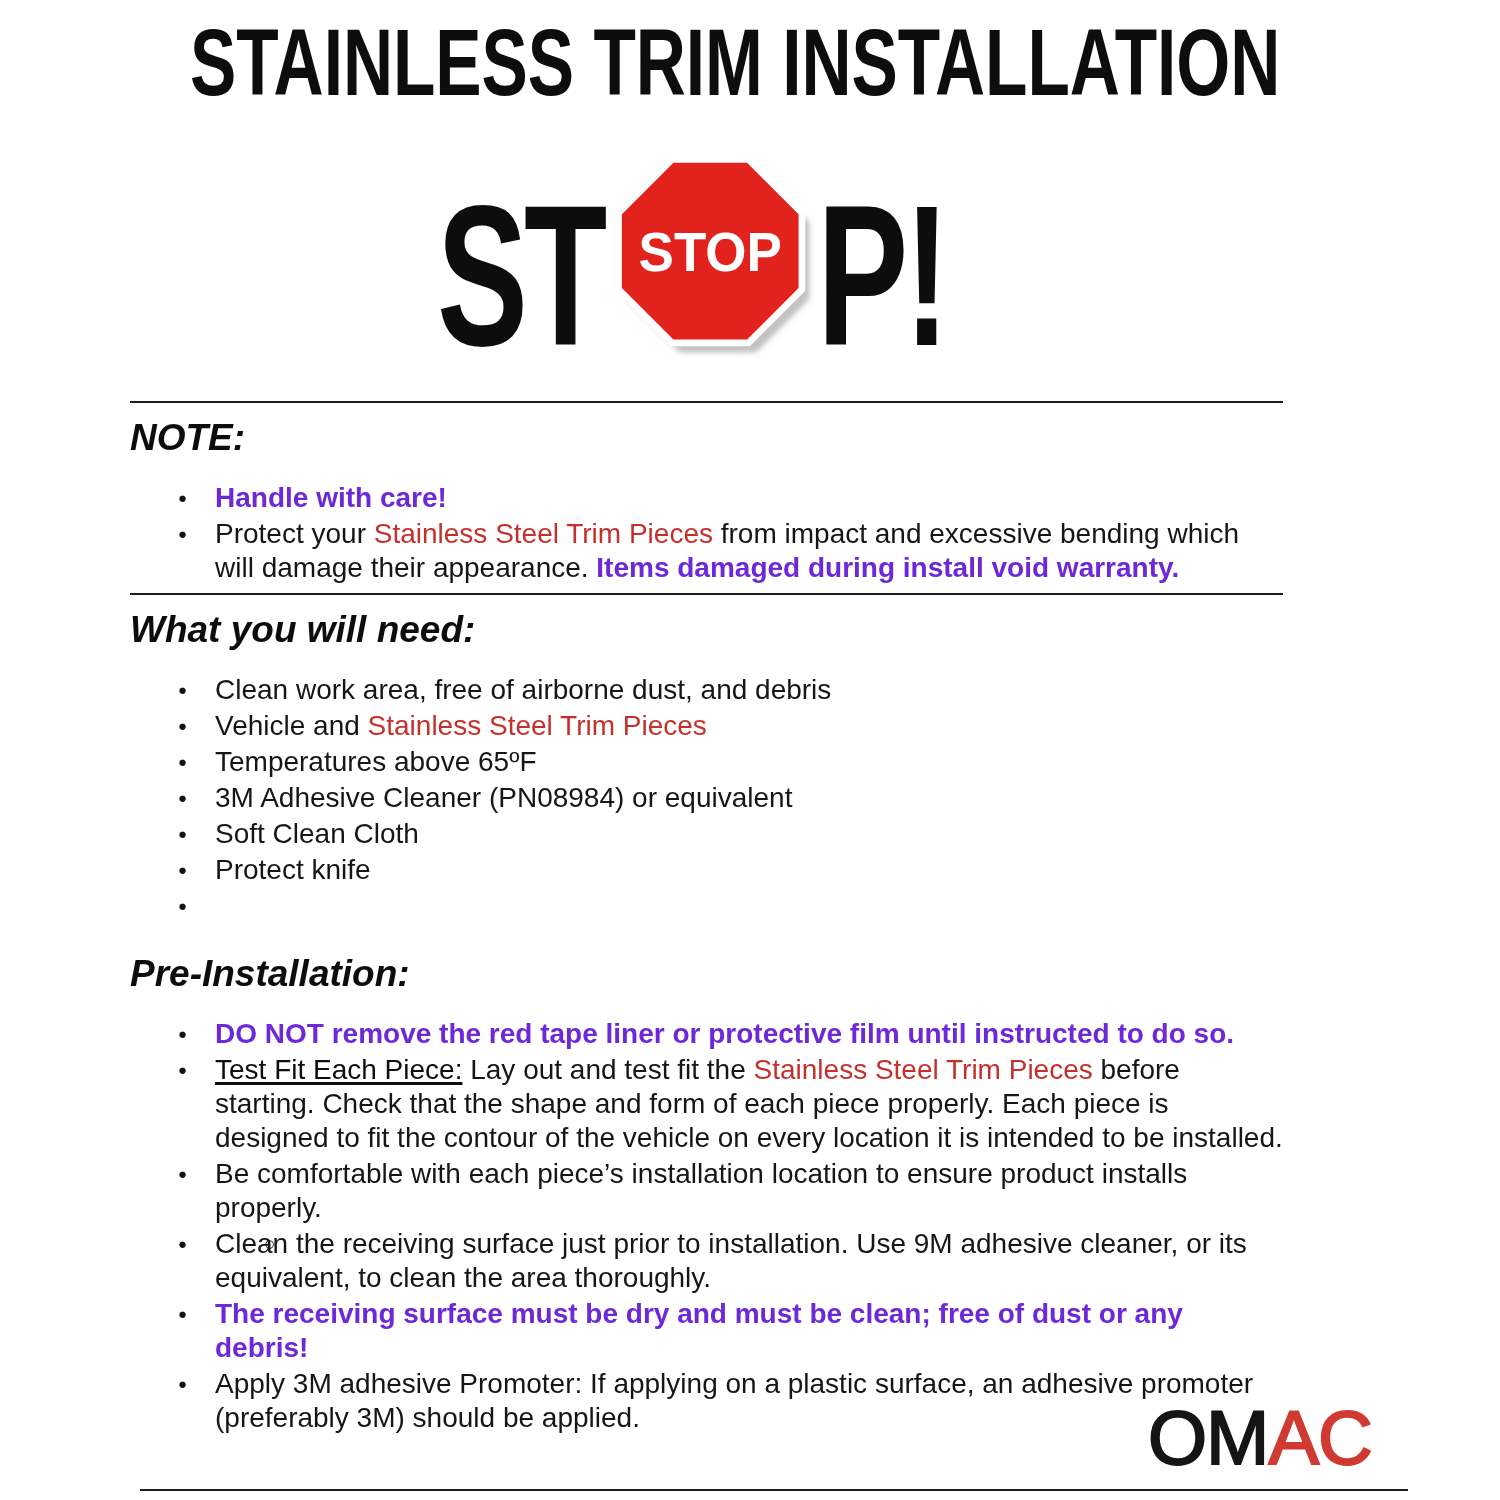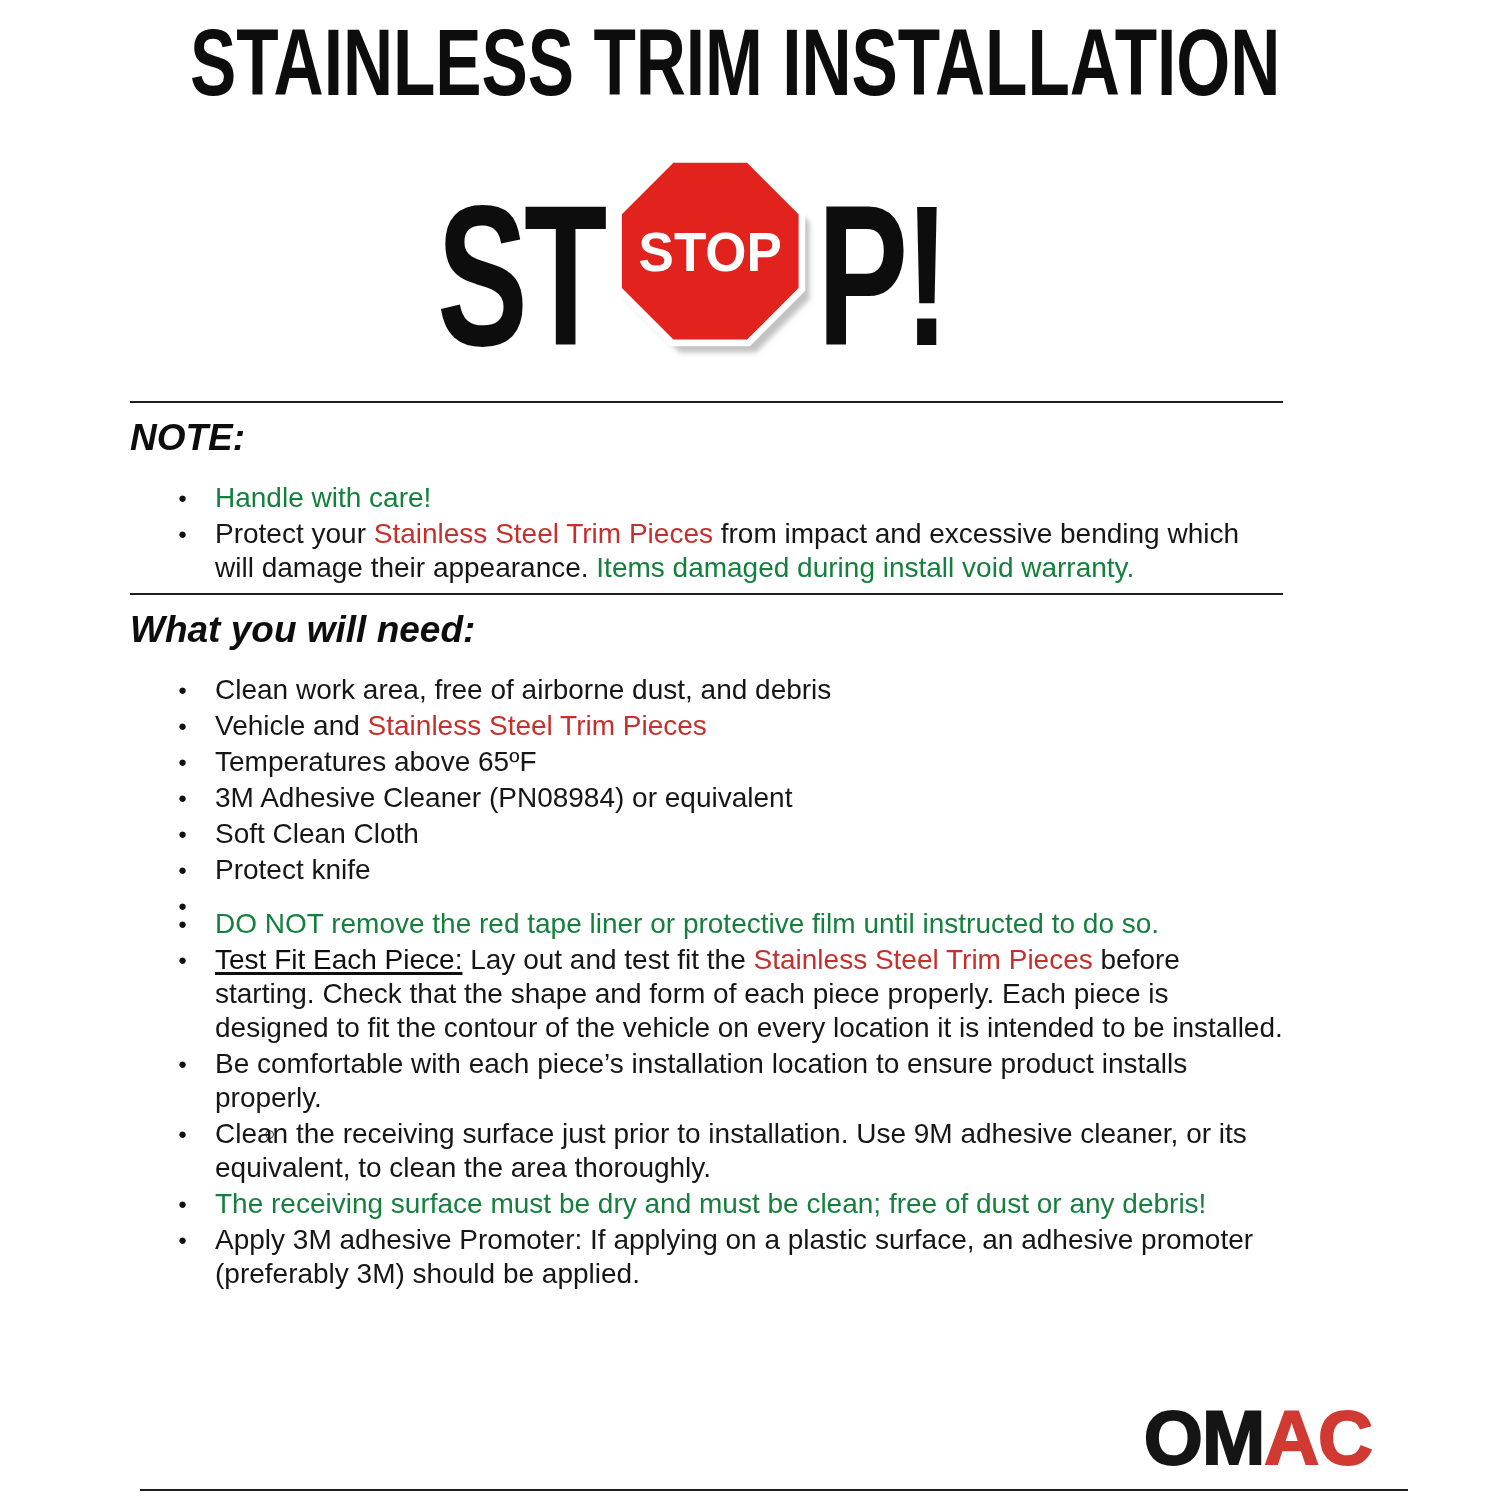--- a/index.html
+++ b/index.html
@@ -57,31 +57,31 @@
     padding-left:85px;
     font-size:28px;
     line-height:34px;
     margin-bottom:2px;
     color:#161616;
   }
   .li .marker{position:absolute;left:48px;top:0;font-size:15px;line-height:34px;color:#111;}
   .li-sub{padding-left:172px;}
   .li-sub .marker{left:134px;font-size:19px;}
   .seg{font-weight:normal;}
-  .seg-b{font-weight:normal;color:#15803d;}
+  .seg-b{font-weight:bold;color:#6d28d9;}
   .seg-r{color:var(--red-text);}
   .seg-bu{
     font-weight:normal;color:#0e0e0e;
     text-decoration:underline;
     text-decoration-thickness:2.5px;
     text-underline-offset:3px;
   }
   .logo{
     position:absolute;top:1400px;right:36px;
-    font-size:76px;line-height:76px;font-weight:bold;
+    font-size:76px;line-height:76px;font-weight:normal;
     letter-spacing:-1px;white-space:nowrap;
   }
   .logo-black{color:#151515;-webkit-text-stroke:2px #151515;}
   .logo-red{color:var(--logo-red);-webkit-text-stroke:2px var(--logo-red);}
   #rule3{position:absolute;top:1489px;left:140px;width:1278px;}
 </style>
 </head>
 <body>
 
 <div class="page">
@@ -121,20 +121,21 @@
     <div class="ul">
         <div class="li li-bullet"><span class="marker">●</span><span class="li-text"><span class="seg">Clean work area, free of airborne dust, and debris</span></span></div>
         <div class="li li-bullet"><span class="marker">●</span><span class="li-text"><span class="seg">Vehicle and </span><span class="seg-r">Stainless Steel Trim Pieces</span></span></div>
         <div class="li li-bullet"><span class="marker">●</span><span class="li-text"><span class="seg">Temperatures above 65ºF</span></span></div>
         <div class="li li-bullet"><span class="marker">●</span><span class="li-text"><span class="seg">3M Adhesive Cleaner (PN08984) or equivalent</span></span></div>
         <div class="li li-bullet"><span class="marker">●</span><span class="li-text"><span class="seg">Soft Clean Cloth</span></span></div>
         <div class="li li-bullet"><span class="marker">●</span><span class="li-text"><span class="seg">Protect knife</span></span></div>
         <div class="li li-bullet"><span class="marker">●</span></div>
       </div>
 
+    <div class="h2" id="pre-heading">Pre-Installation:</div>
     <div class="ul">
         <div class="li li-bullet"><span class="marker">●</span><span class="li-text"><span class="seg-b">DO NOT remove the red tape liner or protective film until instructed to do so.</span></span></div>
         <div class="li li-bullet"><span class="marker">●</span><span class="li-text"><span class="seg-bu">Test Fit Each Piece:</span><span class="seg"> Lay out and test fit the </span><span class="seg-r">Stainless Steel Trim Pieces</span><span class="seg"> before starting. Check that the shape and form of each piece properly. Each piece is designed to fit the contour of the vehicle on every location it is intended to be installed.</span></span></div>
         <div class="li li-bullet"><span class="marker">●</span><span class="li-text"><span class="seg">Be comfortable with each piece’s installation location to ensure product installs properly.</span></span></div>
         <div class="li li-sub"><span class="marker">○</span></div>
         <div class="li li-bullet"><span class="marker">●</span><span class="li-text"><span class="seg">Clean the receiving surface just prior to installation. Use 9M adhesive cleaner, or its equivalent, to clean the area thoroughly.</span></span></div>
         <div class="li li-bullet"><span class="marker">●</span><span class="li-text"><span class="seg-b">The receiving surface must be dry and must be clean; free of dust or any debris!</span></span></div>
         <div class="li li-bullet"><span class="marker">●</span><span class="li-text"><span class="seg">Apply 3M adhesive Promoter: If applying on a plastic surface, an adhesive promoter (preferably 3M) should be applied.</span></span></div>
       </div>
 

